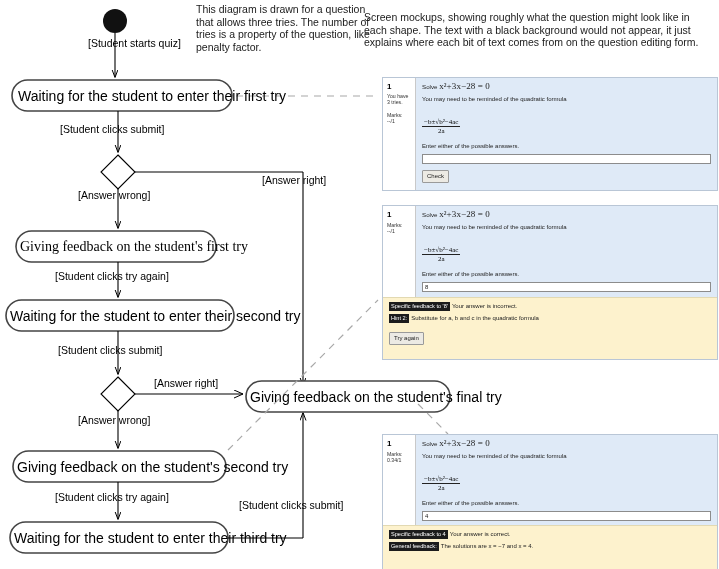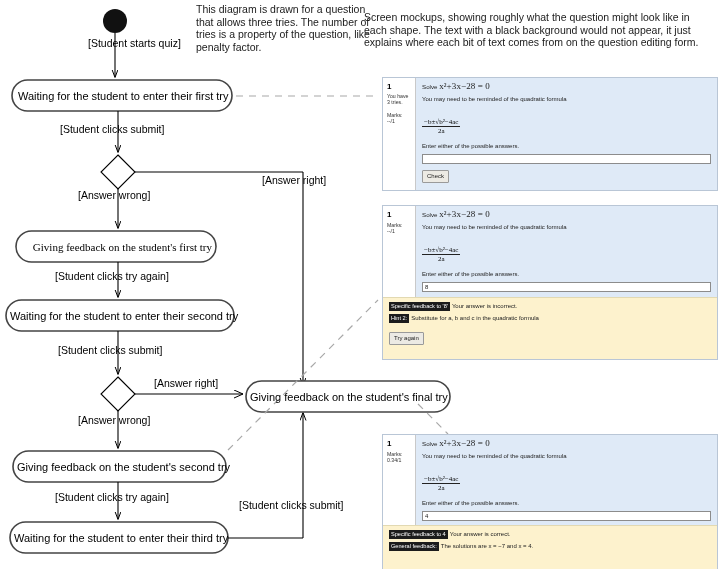--- a/index.html
+++ b/index.html
@@ -15,22 +15,22 @@
     position:absolute;font-size:10.5px;line-height:12.6px;color:#1a1a1a;
   }
   #note-left{left:196px;top:3px;width:178px;}
   #note-right{left:364px;top:3px;width:338px;margin-top:8px;}
 
   
   #flow{position:absolute;left:0;top:0;width:719px;height:569px;}
 
   
   .nodelabel{
-    position:absolute;font-size:11px;line-height:12px;color:#000;
-    white-space:nowrap;text-align:right;
+    position:absolute;font-size:14px;line-height:12px;color:#000;
+    white-space:nowrap;text-align:left;
   }
   .edgelabel{
     position:absolute;font-size:10.5px;line-height:11px;color:#000;
     white-space:nowrap;
   }
 
   
   .mockup{
     position:absolute;background:#dfeaf7;border:1px solid #b9c6d6;
     box-sizing:border-box;overflow:hidden;

